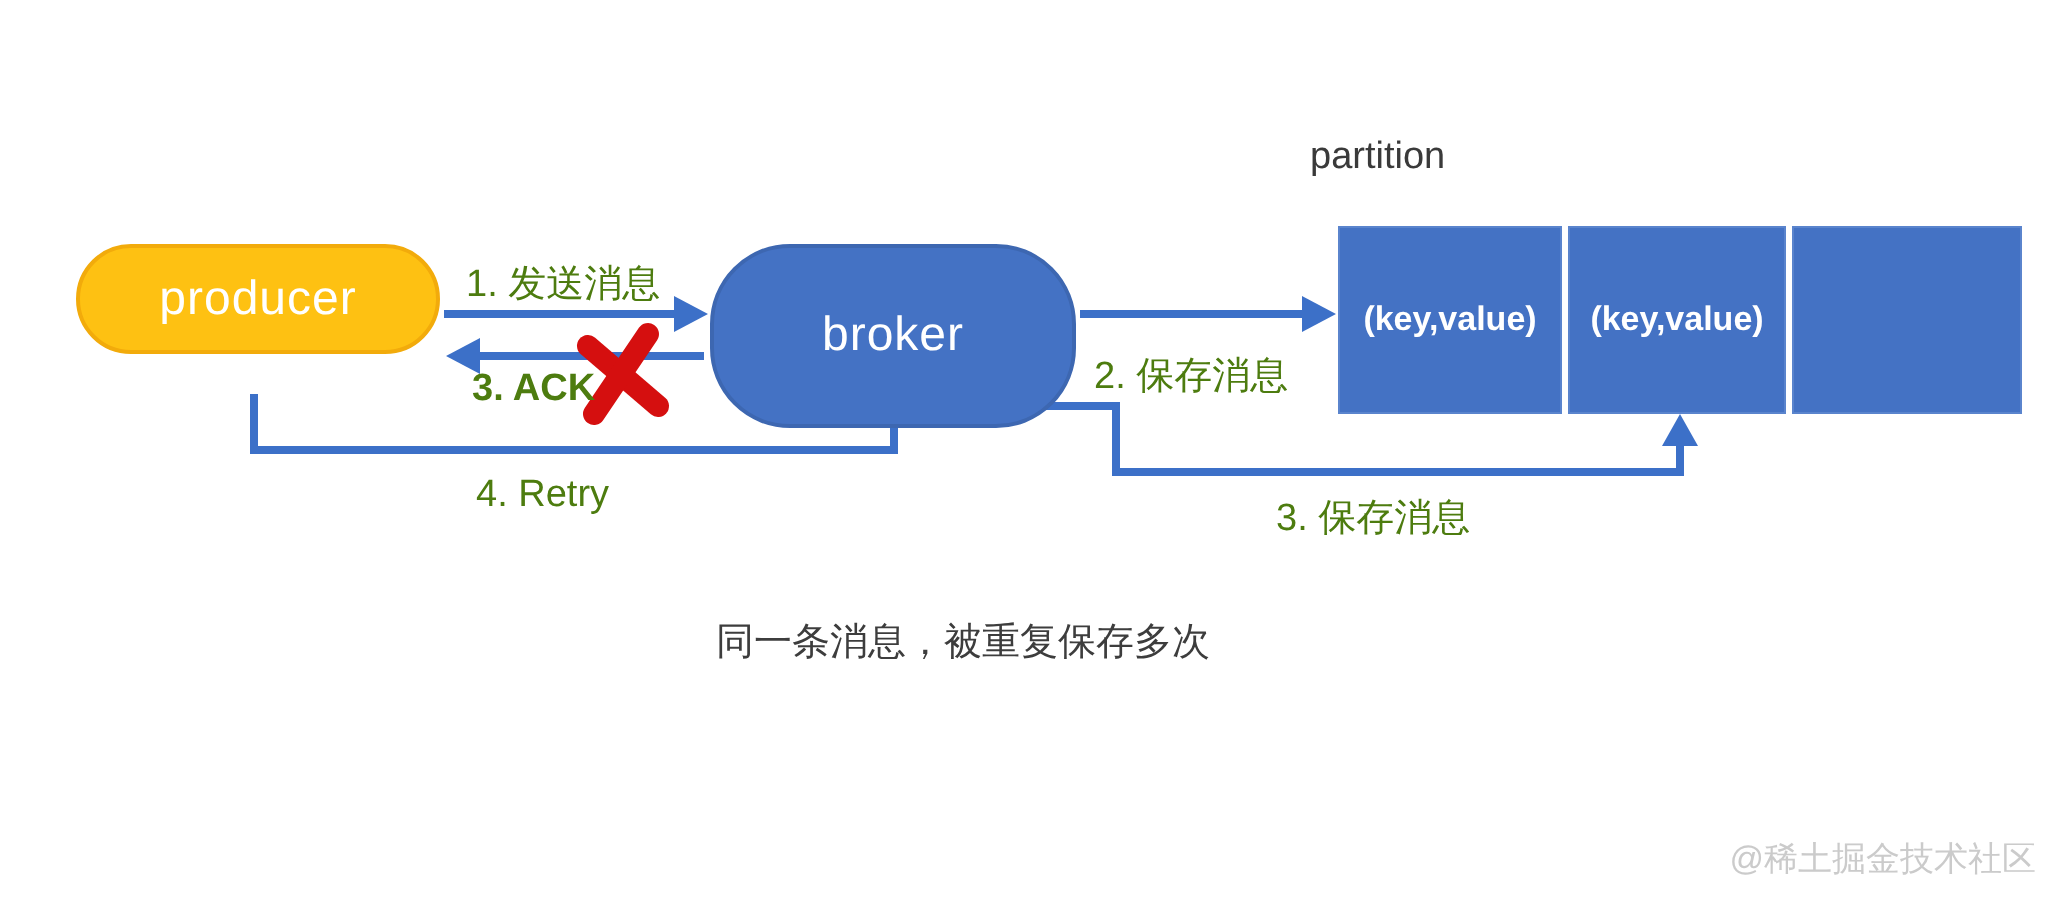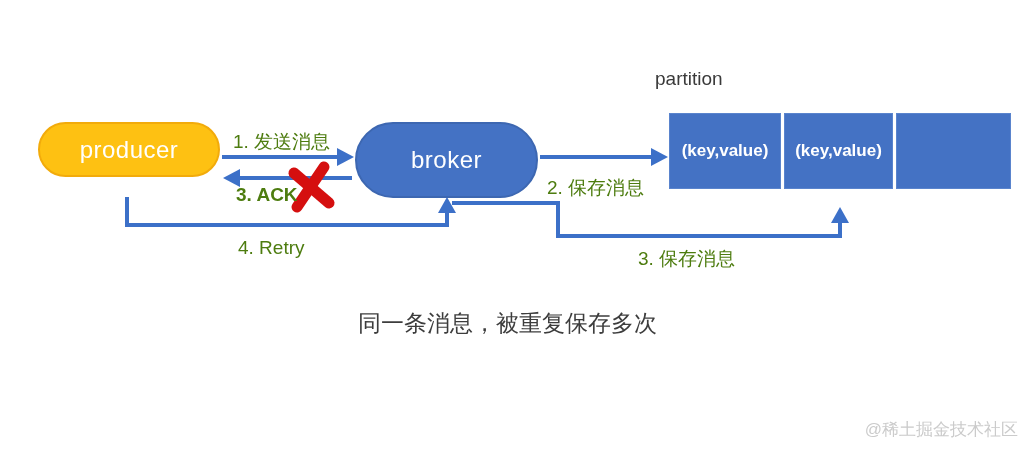--- a/index.html
+++ b/index.html
@@ -35,35 +35,35 @@
   .pill { border-radius: 40px; }
   .producer {
     left: 38px; top: 122px;
     width: 182px; height: 55px;
     background: #fec112;
     border: 2px solid #f2ab0b;
     box-sizing: border-box;
   }
   .broker {
     left: 355px; top: 122px;
-    width: 183px; height: 76px;
+    width: 183px; height: 92px;
     background: #4472c4;
     border: 2px solid #3d67b1;
     box-sizing: border-box;
   }
   .partition-title {
     position: absolute;
     left: 655px; top: 68px;
     font-size: 19px;
     color: #3a3a3a;
   }
   .cell {
     position: absolute;
     top: 113px;
-    height: 76px;
+    height: 94px;
     background: #4472c4;
     border: 1px solid #5a84cd;
     box-sizing: border-box;
     display: flex;
     align-items: center;
     justify-content: center;
     color: #ffffff;
     font-size: 17px;
     font-weight: bold;
   }
@@ -77,21 +77,21 @@
     white-space: nowrap;
   }
   .lbl-send  { left: 233px; top: 129px; }
   .lbl-ack   { left: 236px; top: 184px; font-weight: bold; }
   .lbl-save1 { left: 547px; top: 175px; }
   .lbl-retry { left: 238px; top: 237px; }
   .lbl-save2 { left: 638px; top: 246px; }
   .caption {
     position: absolute;
     left: 358px; top: 308px;
-    font-size: 23px;
+    font-size: 19px;
     color: #3d3d3d;
   }
   .watermark {
     position: absolute;
     right: 6px; bottom: 12px;
     font-size: 17px;
     color: #cbcbcb;
   }
 </style>
 </head>

